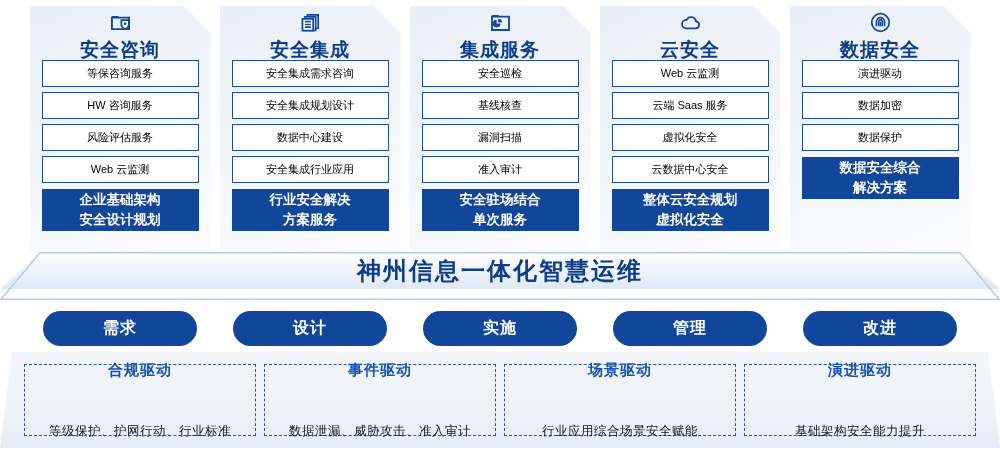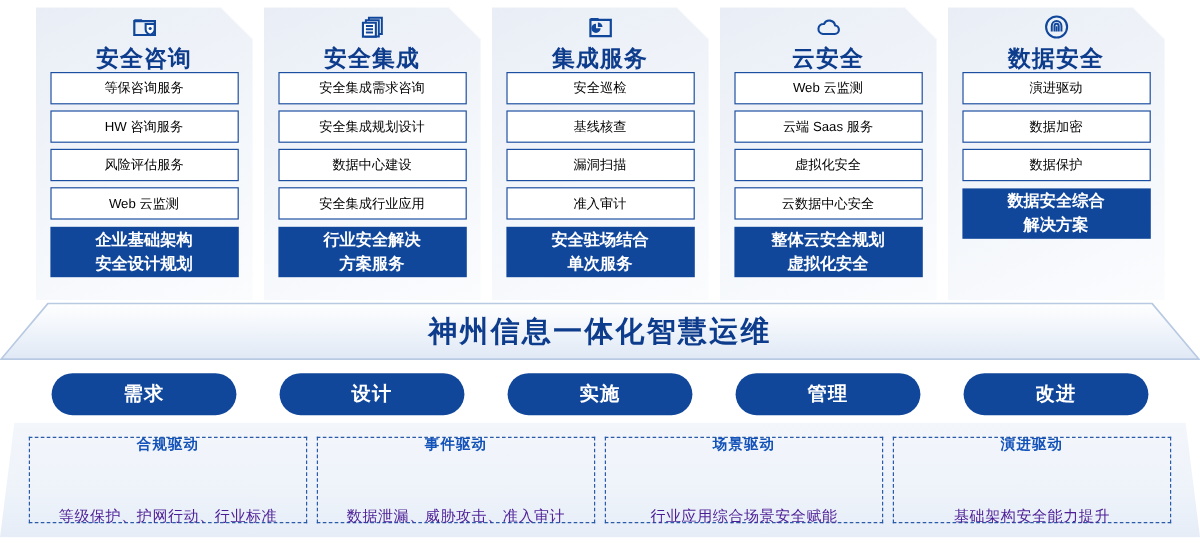--- a/index.html
+++ b/index.html
@@ -59,21 +59,21 @@
     border: none;
     color: #ffffff; font-weight: bold; font-size: 13.5px;
     line-height: 1.45; text-align: center;
     flex-direction: column;
   }
   .item-solid span { display: block; }
 
   
   #banner {
     position: absolute; left: 0; top: 252px;
-    width: 1000px; height: 48px;
+    width: 1000px; height: 37px;
     background: linear-gradient(180deg, #ffffff 0%, #eef3fa 55%, #dfe8f5 100%);
     -webkit-clip-path: polygon(40px 0, 960px 0, 1000px 100%, 0 100%);
     clip-path: polygon(40px 0, 960px 0, 1000px 100%, 0 100%);
     display: flex; align-items: center; justify-content: center; text-align: right;
   }
   #banner-border {
     position: absolute; left: 0; top: 252px; width: 1000px; height: 48px;
     pointer-events: none;
   }
   .banner-title {
@@ -107,22 +107,22 @@
     padding: 0 24px;
   }
   .drive {
     flex: 1 1 0; height: 72px;
     border: 1.5px dashed #2a5ba8;
     display: flex; flex-direction: column;
     align-items: center; justify-content: center;
     gap: 6px;
     background: transparent;
   }
-  .drive-title { font-size: 12px; font-weight: bold; color: #1352b8; letter-spacing: 1px; }
-  .drive-sub { font-size: 12.5px; color: #4c1d95; letter-spacing: .5px; margin-top: 37px; }
+  .drive-title { font-size: 15px; font-weight: bold; color: #1352b8; letter-spacing: 1px; }
+  .drive-sub { font-size: 12.5px; color: #0f172a; letter-spacing: .5px; margin-top: 37px; }
 </style>
 </head>
 <body>
 
 <div id="root">
 
   <div id="cards">
 
     <div class="card">
       <div class="card-head">

